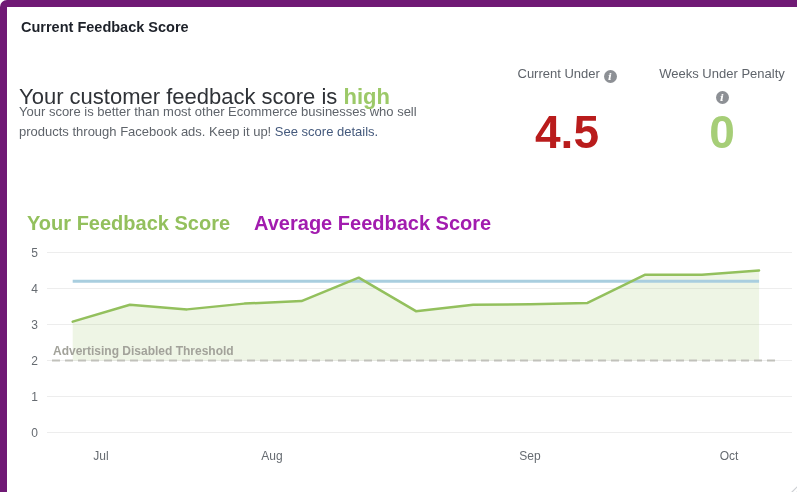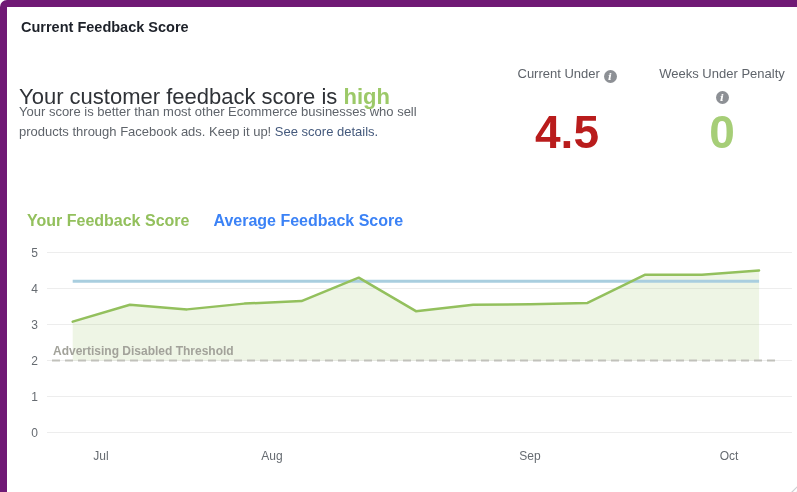--- a/index.html
+++ b/index.html
@@ -18,21 +18,21 @@
   .stat.weeks{left:652px;width:126px;}
   .stat-label{font-size:13px;color:#5f646b;line-height:17px;}
   .info-icon{
     display:inline-block;width:13px;height:13px;border-radius:50%;
     background:#8d9095;color:#fff;font-family:"DejaVu Serif",serif;
     font-style:italic;font-weight:700;font-size:10px;line-height:13px;
     text-align:center;vertical-align:-2px;cursor:pointer;
   }
   .stat .icon-row{margin-top:3px;}
   .stat-value{position:absolute;left:0;right:0;top:44px;font-size:46px;font-weight:700;line-height:1;}
-  .legend{position:absolute;left:20px;top:205px;display:flex;gap:24px;font-size:16px;font-weight:700;}
+  .legend{position:absolute;left:20px;top:205px;display:flex;gap:24px;font-size:20px;font-weight:700;}
   .legend-item{cursor:pointer;white-space:nowrap;}
   .chart{position:absolute;left:0;top:235px;width:797px;height:255px;}
   .chart svg{position:absolute;left:0;top:0;}
   .chart svg text{font-family:"Liberation Sans",sans-serif;}
   .resize-grip{position:absolute;right:2px;bottom:2px;width:12px;height:12px;cursor:nwse-resize;}
 </style>
 </head>
 <body>
 
 <div class="card">
@@ -53,21 +53,21 @@
   <div class="stat weeks">
     <div class="stat-label">Weeks Under Penalty</div>
     <div class="icon-row">
       <span class="info-icon">i</span>
     </div>
     <div class="stat-value" style="color: rgb(166, 206, 119);">0</div>
   </div>
 
   <div class="legend">
     <span class="legend-item" style="color: rgb(147, 192, 93);">Your Feedback Score</span>
-    <span class="legend-item" style="color: #3b82f6;">Average Feedback Score</span>
+    <span class="legend-item" style="color: #a21caf;">Average Feedback Score</span>
   </div>
 
   <div class="chart">
     <svg width="797" height="255" viewBox="0 0 797 255">
         <line x1="40" y1="190.5" x2="785" y2="190.5" stroke="#ededed" stroke-width="1"></line>
         <text x="31" y="194.5" text-anchor="end" fill="#666b71" font-size="12">0</text>
         <line x1="40" y1="154.5" x2="785" y2="154.5" stroke="#ededed" stroke-width="1"></line>
         <text x="31" y="158.5" text-anchor="end" fill="#666b71" font-size="12">1</text>
         <line x1="40" y1="118.5" x2="785" y2="118.5" stroke="#ededed" stroke-width="1"></line>
         <text x="31" y="122.5" text-anchor="end" fill="#666b71" font-size="12">2</text>

